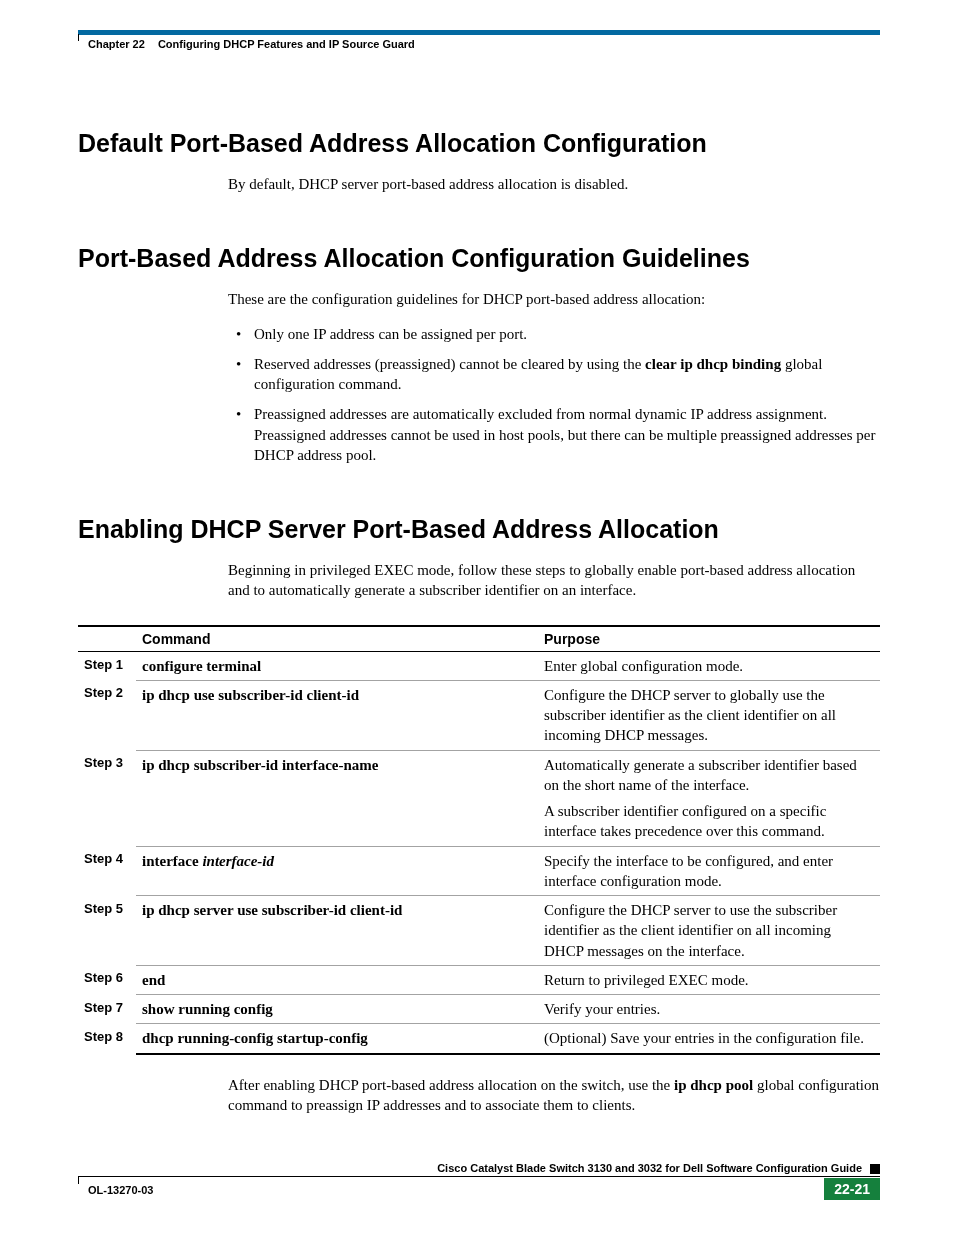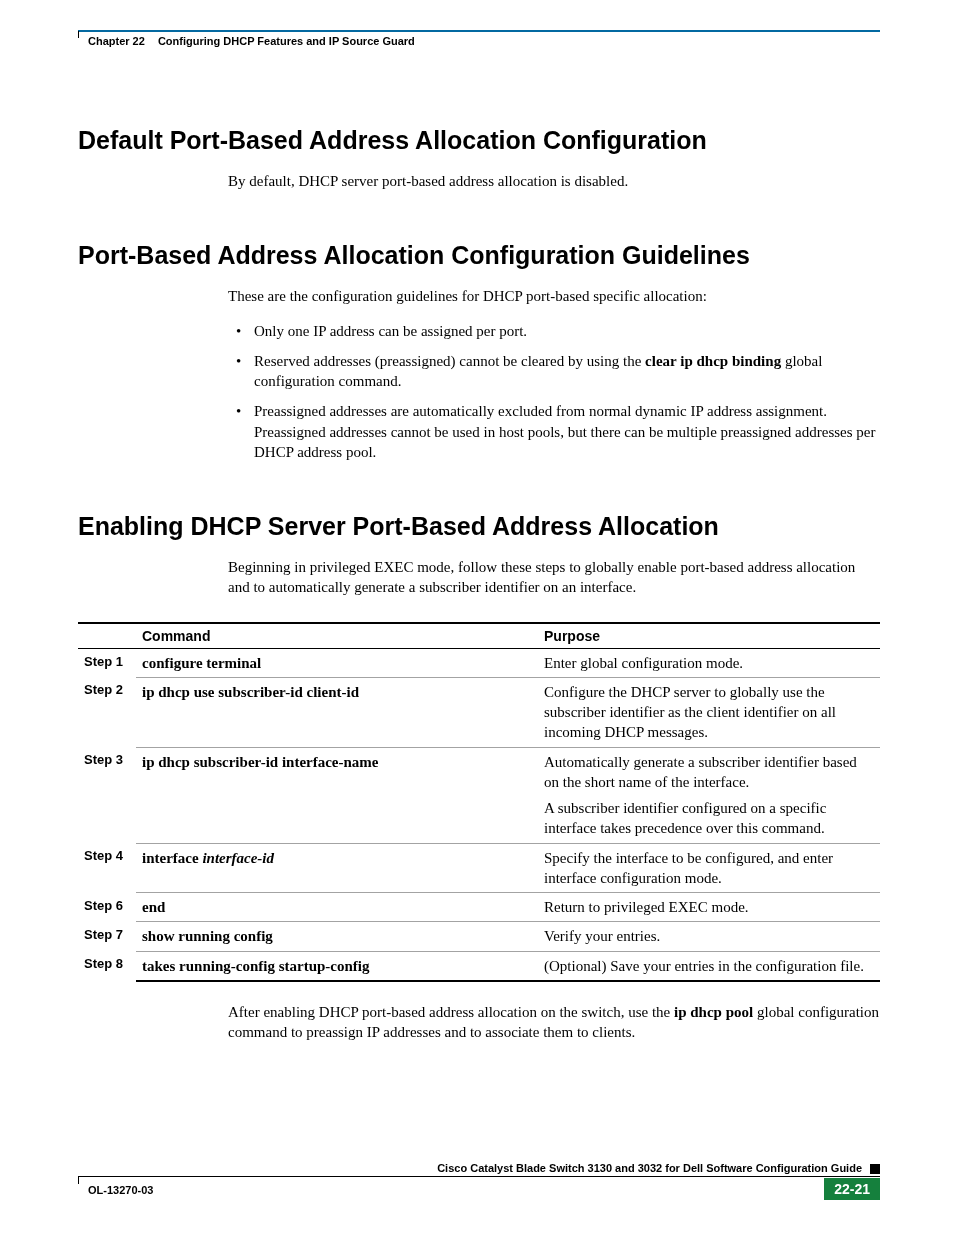--- a/index.html
+++ b/index.html
@@ -10,21 +10,21 @@
     color: #000;
     width: 954px;
   }
   .page {
     padding: 30px 74px 40px 78px;
     box-sizing: border-box;
     position: relative;
     min-height: 1235px;
   }
   .top-header {
-    border-top: 2px solid #0369a1;
+    border-top: 5px solid #0369a1;
     padding-top: 0;
     margin-bottom: 0;
     position: relative;
     height: 34px;
   }
   .top-header .tick-left {
     position: absolute;
     left: 0;
     top: -1px;
     width: 1px;
@@ -162,21 +162,21 @@
     </div>
   </div>
 
   <div class="h2 first">Default Port-Based Address Allocation Configuration</div>
   <div class="body">
     <p>By default, DHCP server port-based address allocation is disabled.</p>
   </div>
 
   <div class="h2">Port-Based Address Allocation Configuration Guidelines</div>
   <div class="body">
-    <p>These are the configuration guidelines for DHCP port-based specific allocation:</p>
+    <p>These are the configuration guidelines for DHCP port-based address allocation:</p>
     <ul class="bullet-list">
       <li><span>Only one IP address can be assigned per port.</span></li>
       <li>
         <span>Reserved addresses (preassigned) cannot be cleared by using the </span><span class="bold">clear ip dhcp binding</span><span> global configuration command.</span>
       </li>
       <li><span>Preassigned addresses are automatically excluded from normal dynamic IP address assignment. Preassigned addresses cannot be used in host pools, but there can be multiple preassigned addresses per DHCP address pool.</span></li>
     </ul>
   </div>
 
   <div class="h2">Enabling DHCP Server Port-Based Address Allocation</div>
@@ -214,32 +214,37 @@
           <span>Automatically generate a subscriber identifier based on the short name of the interface.</span>
           <span class="sub">A subscriber identifier configured on a specific interface takes precedence over this command.</span>
         </td>
       </tr>
       <tr class="row-sep">
         <td class="step-col">Step 4</td>
         <td class="cmd-col bordered"><span>interface </span><span class="italic">interface-id</span></td>
         <td class="purpose-col bordered">Specify the interface to be configured, and enter interface configuration mode.</td>
       </tr>
       <tr class="row-sep">
+        <td class="step-col">Step 5</td>
+        <td class="cmd-col bordered"><span>ip dhcp server use subscriber-id client-id</span></td>
+        <td class="purpose-col bordered">Configure the DHCP server to use the subscriber identifier as the client identifier on all incoming DHCP messages on the interface.</td>
+      </tr>
+      <tr class="row-sep">
         <td class="step-col">Step 6</td>
         <td class="cmd-col bordered"><span>end</span></td>
         <td class="purpose-col bordered">Return to privileged EXEC mode.</td>
       </tr>
       <tr class="row-sep">
         <td class="step-col">Step 7</td>
         <td class="cmd-col bordered"><span>show running config</span></td>
         <td class="purpose-col bordered">Verify your entries.</td>
       </tr>
       <tr class="last-row">
         <td class="step-col">Step 8</td>
-        <td class="cmd-col bordered"><span>takes running-config startup-config</span></td>
+        <td class="cmd-col bordered"><span>dhcp running-config startup-config</span></td>
         <td class="purpose-col bordered">(Optional) Save your entries in the configuration file.</td>
       </tr>
     </tbody>
       </table>
   </div>
 
   <div class="after-p">
     <span>After enabling DHCP port-based address allocation on the switch, use the </span><span class="bold">ip dhcp pool</span><span> global configuration command to preassign IP addresses and to associate them to clients.</span>
   </div>
 

